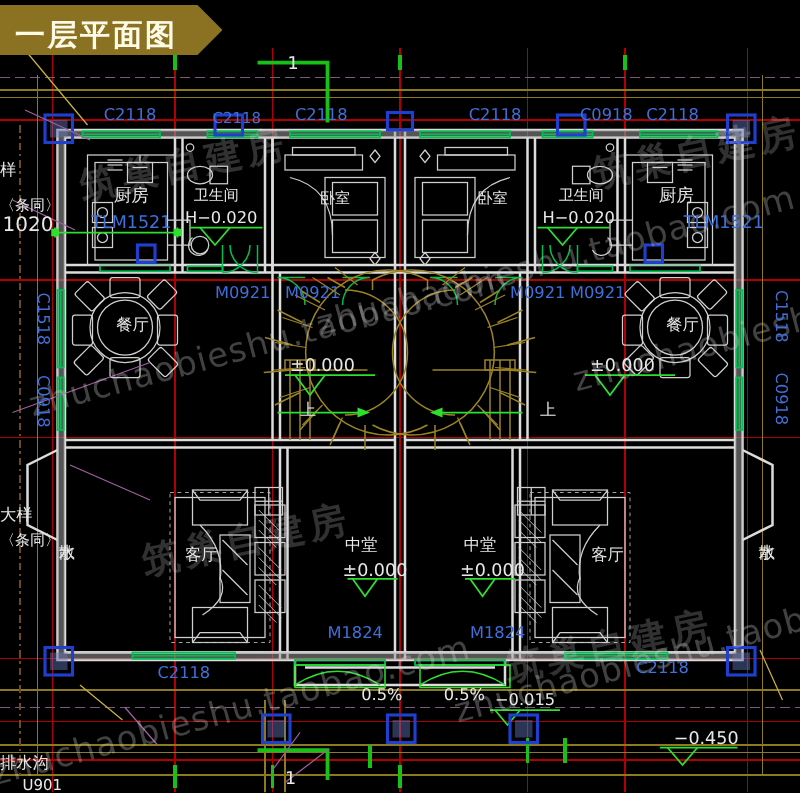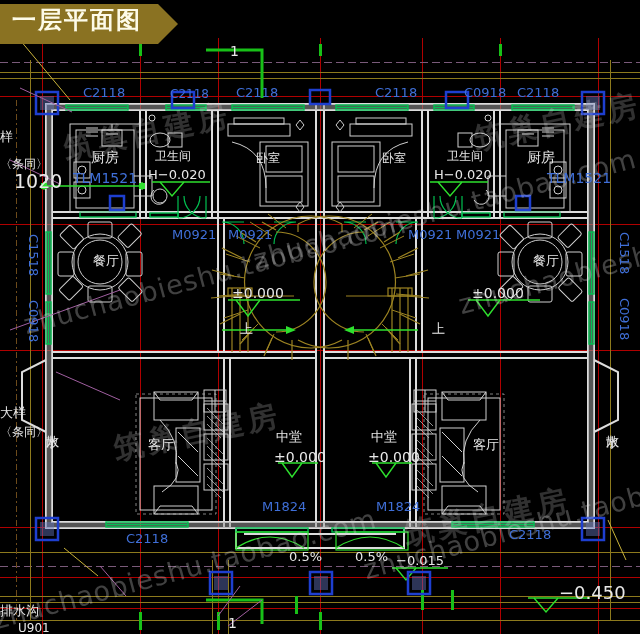--- a/index.html
+++ b/index.html
@@ -6,21 +6,21 @@
   body{width:640px;height:634px;overflow:hidden;font-family:"DejaVu Sans","Liberation Sans",sans-serif;}
   #stage{position:relative;width:640px;height:634px;background:#000;overflow:hidden;}
   #stage svg.layer{position:absolute;left:0;top:0;width:640px;height:634px;}
   .lbl{position:absolute;white-space:nowrap;line-height:1;pointer-events:none;}
   .lbl-blue{color:#3f6fd8;}
   .lbl-white{color:#e8e8e8;}
   .vert{writing-mode:vertical-rl;text-orientation:mixed;}
   
   #title-ribbon{position:absolute;left:0;top:4px;width:178px;height:40px;
     background:#8a7222;clip-path:polygon(0 0,158px 0,178px 20px,158px 40px,0 40px);
-    display:flex;align-items:flex-start;}
+    display:flex;align-items:flex-end;}
   #title-text{color:#fdfbe8;font-size:24px;letter-spacing:2px;padding-left:12px;
     font-family:"DejaVu Sans","Liberation Sans",sans-serif;font-weight:bold;}
   
   .wm{position:absolute;color:rgba(215,215,215,.30);font-size:27px;letter-spacing:1px;
       transform:rotate(-15deg);transform-origin:left top;white-space:nowrap;pointer-events:none;
       font-family:"DejaVu Sans","Liberation Sans",sans-serif;}
   .wm-cn{position:absolute;color:rgba(225,225,225,.22);font-size:30px;letter-spacing:4px;
       transform:rotate(-12deg);transform-origin:left top;white-space:nowrap;pointer-events:none;
       font-weight:bold;}
 </style>
@@ -596,29 +596,29 @@
   <div class="lbl lbl-white" style="left:368px;top:450px;font-size:14px">±0.000</div>
   <div class="lbl lbl-blue" style="left:262px;top:500px;font-size:13px">M1824</div>
   <div class="lbl lbl-blue" style="left:376px;top:500px;font-size:13px">M1824</div>
 
   <div class="lbl lbl-white" style="left:148px;top:438px;font-size:13px">客厅</div>
   <div class="lbl lbl-white" style="left:473px;top:438px;font-size:13px">客厅</div>
 
   <div class="lbl lbl-white" style="left:289px;top:550px;font-size:13px">0.5%</div>
   <div class="lbl lbl-white" style="left:355px;top:550px;font-size:13px">0.5%</div>
   <div class="lbl lbl-white" style="left:396px;top:554px;font-size:13px">−0.015</div>
-  <div class="lbl lbl-white" style="left:559px;top:584px;font-size:18px">−0.450</div>
+  <div class="lbl lbl-white" style="left:539px;top:584px;font-size:14px">−0.450</div>
 
   <div class="lbl lbl-white vert" style="left:46px;top:425px;font-size:13px">散水</div>
   <div class="lbl lbl-white vert" style="left:606px;top:425px;font-size:13px">散水</div>
   <div class="lbl lbl-white" style="left:0px;top:406px;font-size:13px">大样</div>
   <div class="lbl lbl-white" style="left:0px;top:426px;font-size:12px">〈条同〉</div>
   <div class="lbl lbl-white" style="left:0px;top:130px;font-size:13px">样</div>
   <div class="lbl lbl-white" style="left:0px;top:158px;font-size:12px">〈条同〉</div>
-  <div class="lbl lbl-white" style="left:14px;top:172px;font-size:19px">1020</div>
+  <div class="lbl lbl-white" style="left:2px;top:172px;font-size:16px">1020</div>
 
   <div class="lbl lbl-white" style="left:0px;top:604px;font-size:13px">排水沟</div>
   <div class="lbl lbl-white" style="left:18px;top:622px;font-size:12px">U901</div>
 
   <div class="lbl lbl-white" style="left:230px;top:44px;font-size:14px">1</div>
   <div class="lbl lbl-white" style="left:228px;top:616px;font-size:14px">1</div>
 
 </div>
 
 </body></html>

